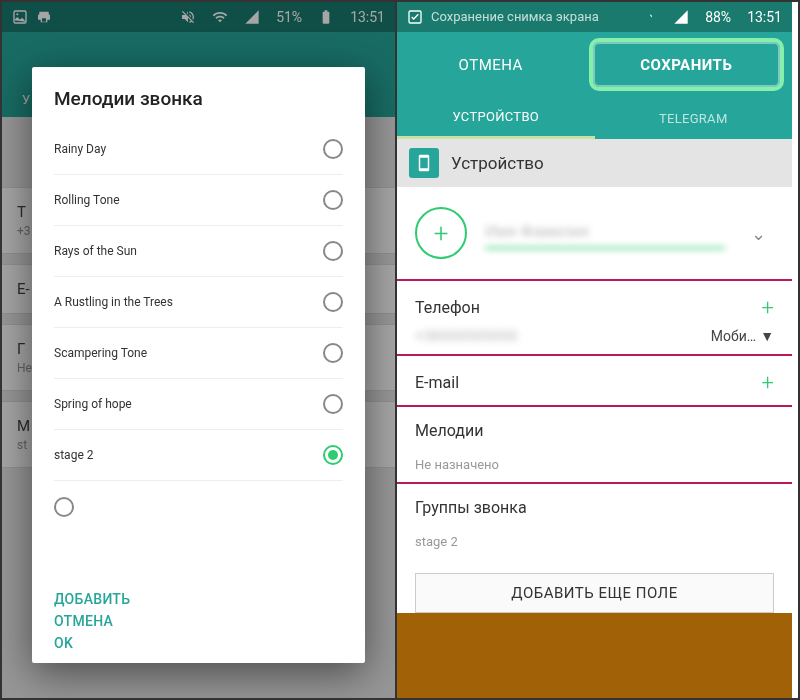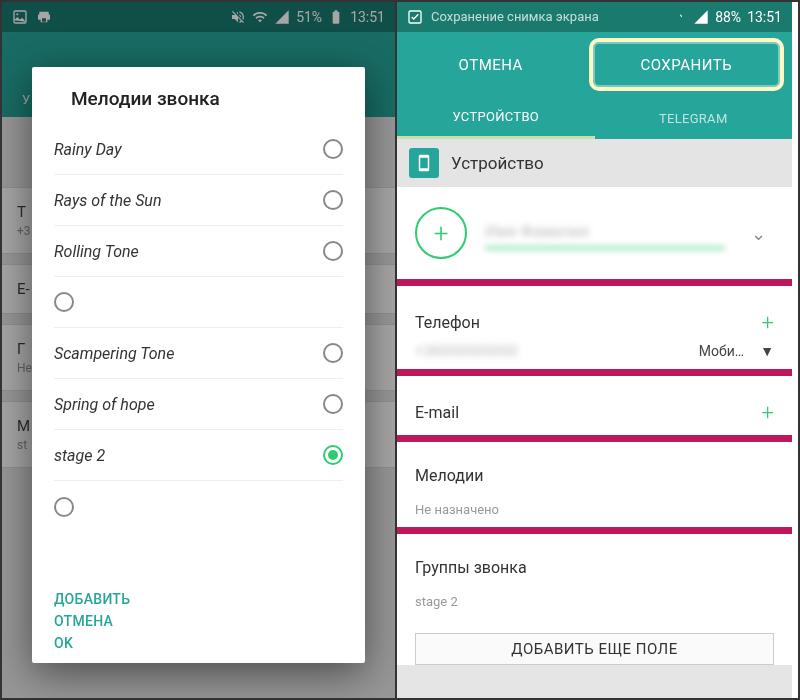--- a/index.html
+++ b/index.html
@@ -24,21 +24,21 @@
       height: 30px;
       background: #1a7a6e;
       display: flex;
       align-items: center;
       justify-content: space-between;
       padding: 0 10px;
       color: #fff;
       font-size: 14px;
     }
     .statusbar-left { display: flex; gap: 8px; }
-    .statusbar-right { display: flex; gap: 6px; align-items: center; }
+    .statusbar-right { display: flex; gap: 16px; align-items: center; }
     .sb-icon { width: 16px; height: 16px; }
     
     
     .bg-dimmed {
       position: absolute;
       inset: 0;
       background: rgba(0,0,0,0.35);
       z-index: 5;
     }
     .bg-content {
@@ -66,35 +66,33 @@
       z-index: 10;
       display: flex;
       flex-direction: column;
       padding: 20px 22px 12px;
     }
     .dialog-title {
       font-size: 19px;
       font-weight: 500;
       color: #222;
       margin-bottom: 14px;
-      margin-left: 17px;
     }
     .ringtone-list {
       flex: 1;
       overflow: hidden;
     }
     .ringtone-item {
       display: flex;
       align-items: center;
       justify-content: space-between;
       height: 51px;
       border-bottom: 1px solid #eee;
-      font-size: 16px;
+      font-size: 12px;
       color: #333;
-      font-style: italic;
     }
     .ringtone-item:last-child { border-bottom: none; }
     .radio {
       width: 20px; height: 20px;
       border: 2px solid #888;
       border-radius: 50%;
       display: flex;
       align-items: center;
       justify-content: center;
     }
@@ -111,41 +109,42 @@
       gap: 6px;
       padding-top: 12px;
       font-size: 14px;
       font-weight: 500;
       color: #26a69a;
       flex-direction: column;
     }
     .dialog-btn { cursor: pointer; letter-spacing: 0.3px; }
     
     
-    .screen-right { background: #e5e5e5; }
+    .screen-right { background: #a16207; }
     .header-right {
       background: #26a69a;
       height: 65px;
       display: flex;
       position: relative;
     }
     .hdr-btn {
       flex: 1;
       display: flex;
       align-items: center;
       justify-content: center;
       color: #fff;
       font-size: 15px;
       letter-spacing: 0.5px;
     }
     .save-highlight {
-      border: 4px solid #fef9c3;
+      border: 4px solid #86efac;
       border-radius: 10px;
       margin: 6px 8px 6px 4px;
       box-shadow: inset 0 0 0 2px rgba(255,255,255,0.4);
+      font-weight: bold;
     }
     .tabs {
       background: #26a69a;
       height: 42px;
       display: flex;
     }
     .tab {
       flex: 1;
       display: flex;
       align-items: center;
@@ -199,22 +198,22 @@
       flex: 1;
       border: none;
       border-bottom: 2px solid #2ecc71;
       font-size: 16px;
       padding: 6px 0;
       color: #bbb;
       filter: blur(3px);
     }
     .expand-chevron { color: #888; font-size: 18px; padding: 0 8px;}
     .field-section {
-      padding: 24px 18px 10px;
-      border-top: 7px solid #be185d;
+      padding: 14px 18px 10px;
+      border-top: 2px solid #be185d;
     }
     .field-header {
       display: flex;
       justify-content: space-between;
       align-items: center;
       font-size: 16px;
       color: #333;
     }
     .plus { color: #2ecc71; font-size: 22px; font-weight: 300; }
     .field-value-row {
@@ -224,35 +223,35 @@
       margin-top: 8px;
     }
     .blurred-val {
       color: #bbb;
       filter: blur(3px);
       font-size: 14px;
     }
     .type-dropdown {
       display: flex;
       align-items: center;
-      gap: 16px;
+      gap: 4px;
       font-size: 14px;
       color: #444;
       margin-left: 46px;
     }
     .field-sub {
       font-size: 13px;
       color: #999;
       margin-top: 17px;
     }
     .add-field-btn {
       margin: 14px 18px;
       border: 1px solid #ccc;
       background: #fafafa;
-      height: 32px;
+      height: 40px;
       display: flex;
       align-items: center;
       justify-content: center;
       font-size: 15px;
       color: #333;
       letter-spacing: 0.5px;
     }
   </style>
 </head>
 <body>
@@ -312,28 +311,29 @@
   <div class="bg-dimmed"></div>
 
   <div class="dialog">
     <div class="dialog-title">Мелодии звонка</div>
     <div class="ringtone-list" id="ringtone-list">
         <div class="ringtone-item">
           <span>Rainy Day</span>
           <div class="radio"></div>
         </div>
         <div class="ringtone-item">
+          <span>Rolling Tone</span>
+          <div class="radio"></div>
+        </div>
+        <div class="ringtone-item">
           <span>Rays of the Sun</span>
           <div class="radio"></div>
         </div>
         <div class="ringtone-item">
-          <span>Rolling Tone</span>
-          <div class="radio"></div>
-        </div>
-        <div class="ringtone-item">
+          <span>A Rustling in the Trees</span>
           <div class="radio"></div>
         </div>
         <div class="ringtone-item">
           <span>Scampering Tone</span>
           <div class="radio"></div>
         </div>
         <div class="ringtone-item">
           <span>Spring of hope</span>
           <div class="radio"></div>
         </div>

